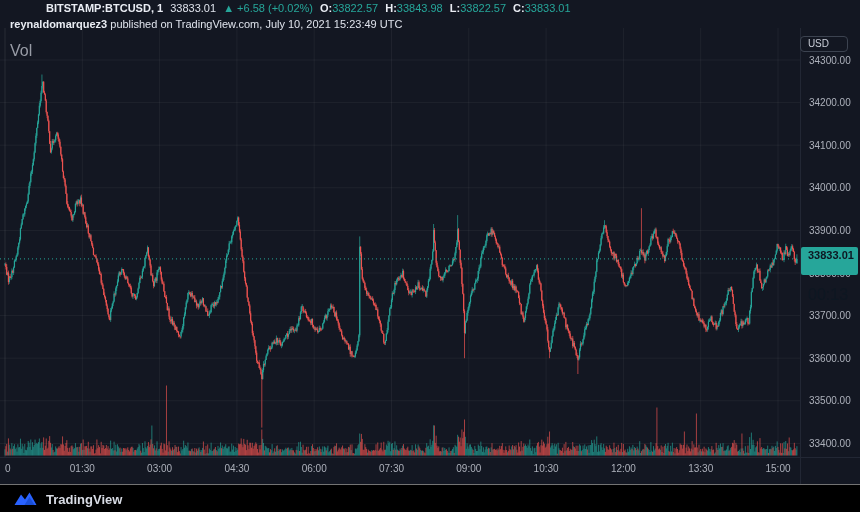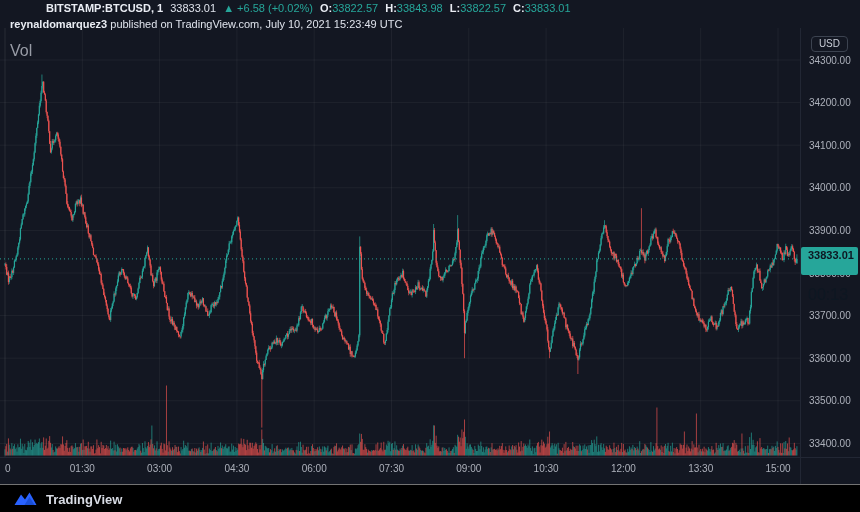--- a/index.html
+++ b/index.html
@@ -9,21 +9,21 @@
   .hdr{position:absolute;left:10px;white-space:nowrap;font-size:11px;color:#dfe3ec;}
   .hdr1{top:18px;}
   .hdr2{top:2px;margin-left:36px;}
   .b{font-weight:bold;color:#e9ecf3;}
   .teal{color:#26a69a;}
   .sp{display:inline-block;width:4px;}
   .legend{position:absolute;left:10px;top:39px;font-size:11px;color:#9револ598a1;}
   .legend-title{color:#989ca6;}
   .legend-vol{color:#989ca6;margin-top:3px;font-size:16px;}
   .usd-chip{position:absolute;right:12px;top:36px;border:1px solid #3c4350;border-radius:4px;
-            color:#c9cdd7;font-size:10px;padding:1px 7px 2px 7px;background:transparent;}
+            color:#c9cdd7;font-size:10px;padding:1px 18px 2px 7px;background:transparent;}
   .price-tag{position:absolute;left:801px;top:247px;width:57px;height:28px;background:#26a69a;
              border-radius:2px;color:#0d1722;padding-left:7px;box-sizing:border-box;}
   .price-tag .p{font-size:11px;font-weight:bold;line-height:14px;margin-top:1px;}
   .price-tag .cd{font-size:16px;line-height:11px;opacity:.85;margin-top:27px;}
   .footer{position:absolute;left:0;top:484px;width:860px;height:28px;background:#000000;
           border-top:1px solid #737373;display:flex;align-items:center;}
   .footer .logo{margin-left:13px;}
   .footer .brand{margin-left:8px;font-size:13px;font-weight:bold;color:#d8dce5;}
   #chart-svg{position:absolute;left:0;top:0;}
 </style>

